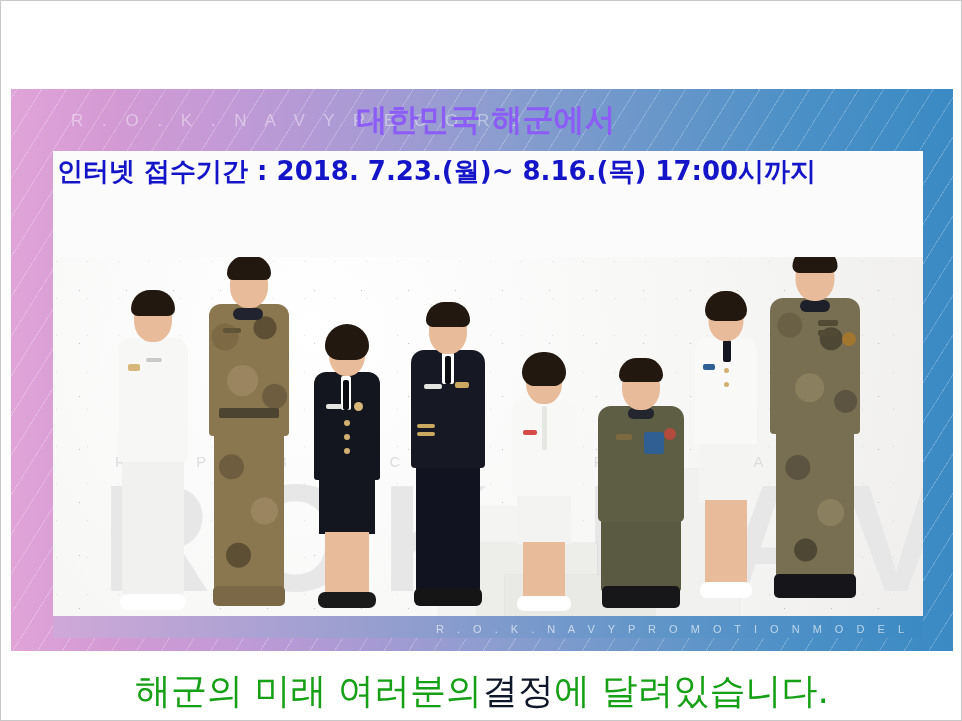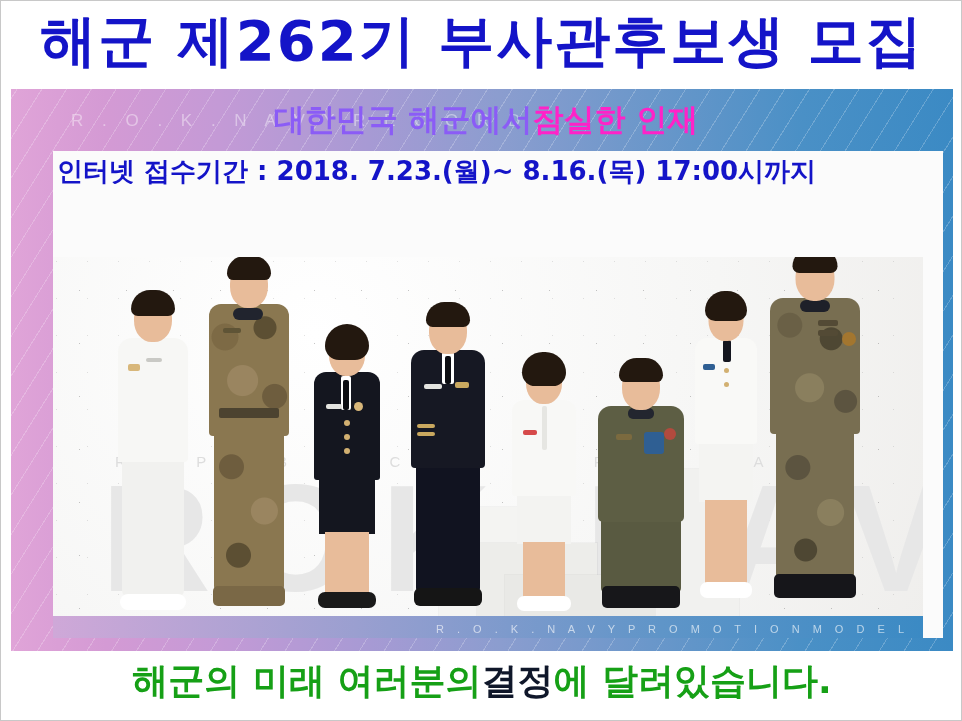--- a/index.html
+++ b/index.html
@@ -104,21 +104,20 @@
 
   
   .panel {
     position: absolute;
     left: 52px;
     top: 150px;
     width: 870px;
     height: 487px;
     background: #fbfbfb;
     overflow: hidden;
-    padding-left: 20px;
   }
 
   
   .info-block {
     position: absolute;
     left: 0;
     top: 0;
     width: 870px;
     padding-top: 6px;
   }
@@ -315,48 +314,44 @@
   .badge { position:absolute; border-radius:2px; z-index: 6; }
 
   
   .slogan {
     position: absolute;
     left: 10px;
     top: 652px;
     width: 942px;
     height: 56px;
     display: flex;
-    align-items: center;
+    align-items: flex-end;
     justify-content: center;
     white-space: nowrap;
     font-size: 36px;
-    font-weight: bold;
+    font-weight: normal;
     line-height: 1;
     font-family: "DejaVu Sans", "Liberation Sans", sans-serif;
   }
   .slogan .seg-green   { color: #16a016; }
   .slogan .seg-magenta { color: #0f172a; }
 </style>
 </head>
 <body>
 
 <div id="poster">
 
-  <div class="title-row">
-    <div class="title-text">해군 제262기 부사관후보생 모집</div>
-  </div>
 
   <div class="banner">
     <div class="banner-hatch"></div>
     <div class="ghost-line">R . O . K . N A V Y   R E C O R D</div>
   </div>
 
   <div class="headline">
     <span class="seg-blue">대한민국 해군에서 </span>
-      <span class="seg-magenta">참실한 인재</span>
   </div>
 
   <div class="panel">
 
     <div class="info-block">
       <div class="info-line">인터넷 접수기간 : 2018. 7.23.(월)~ 8.16.(목) 17:00시까지</div>
     </div>
 
     <div class="photo">
       <div class="speckle"></div>

